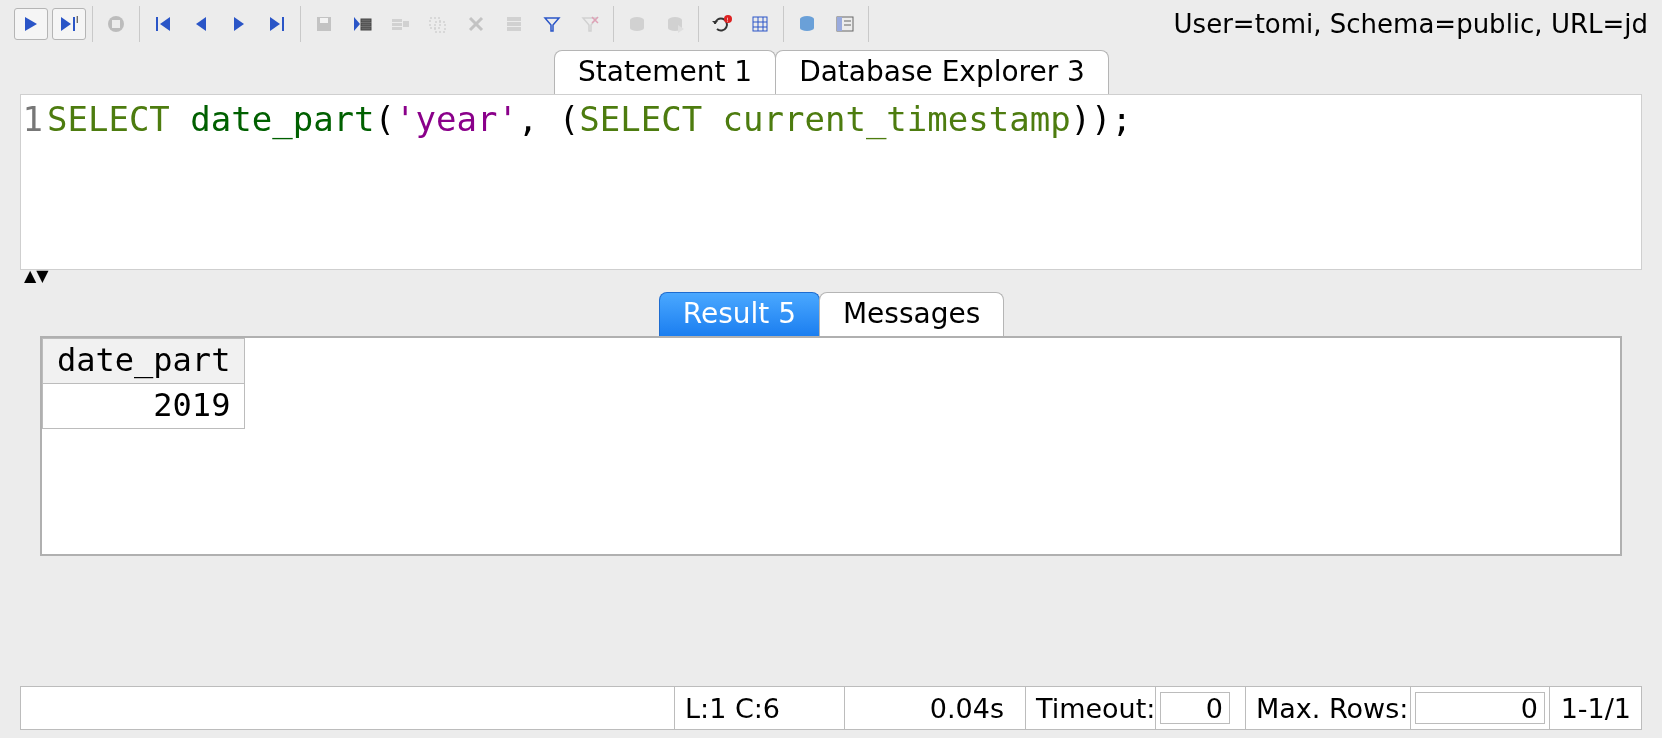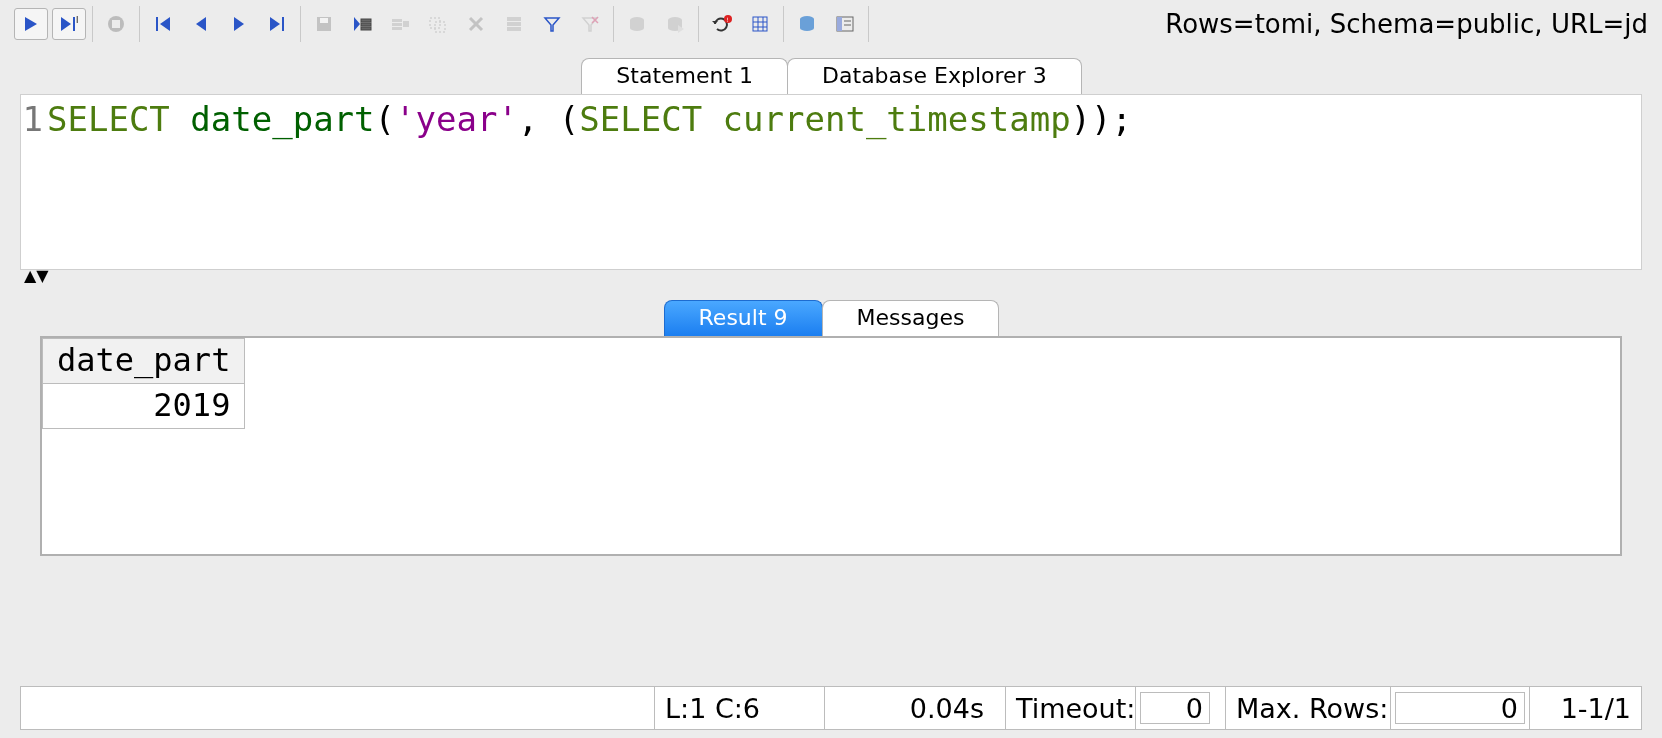--- a/index.html
+++ b/index.html
@@ -51,22 +51,22 @@
 
   
   .tabs-bar {
     display: flex;
     justify-content: center;
     align-items: flex-end;
     height: 46px;
     background: #ececec;
   }
   .tab {
-    font-size: 22px;
-    padding: 4px 34px 6px;
+    font-size: 28px;
+    padding: 4px 23px 6px;
     border: 1px solid #b5b5b5;
     border-bottom: none;
     background: #fff;
     border-radius: 8px 8px 0 0;
     margin-right: -1px;
     cursor: pointer;
   }
   .tab.active {
     background: linear-gradient(#4aa8ff, #1b7ef0);
     color: #fff;
@@ -324,21 +324,21 @@
     </div>
     <div class="tb-btn">
       <svg width="20" height="18">
           <rect x="2" y="2" width="16" height="14" fill="none" stroke="#666"></rect>
           <rect x="2" y="2" width="5" height="14" fill="#9ad"></rect>
           <line x1="9" y1="6" x2="16" y2="6" stroke="#666"></line>
           <line x1="9" y1="10" x2="16" y2="10" stroke="#666"></line>
         </svg>
     </div>
   </div>
-  <div class="conn-info">Rows=tomi, Schema=public, URL=jd</div>
+  <div class="conn-info">User=tomi, Schema=public, URL=jd</div>
 </div>
 
 <div class="tabs-bar">
   <div class="tab">Statement 1</div>
   <div class="tab">Database Explorer 3</div>
 </div>
 
 <div class="editor-wrap">
   <div class="editor-line">
     <span class="gutter">1</span>
@@ -346,21 +346,21 @@
       <span class="tok-kw">SELECT</span><span> </span><span class="tok-fn">date_part</span><span class="tok-p">(</span><span class="tok-str">'year'</span><span class="tok-p">, </span><span class="tok-p">(</span><span class="tok-kw">SELECT</span><span> </span><span class="tok-kw">current_timestamp</span><span class="tok-p">))</span><span class="tok-p">;</span>
     </span>
   </div>
 </div>
 
 <div class="splitter">
   <span class="tri">▲</span><span class="tri">▼</span>
 </div>
 
 <div class="result-tabs-bar">
-  <div class="tab active">Result 9</div>
+  <div class="tab active">Result 5</div>
   <div class="tab">Messages</div>
 </div>
 
 <div class="result-wrap">
   <table class="result">
     <thead>
         <tr>
       <th>date_part</th>
     </tr>
       </thead>
@@ -377,14 +377,14 @@
   <div class="sb-cell" style="width:170px;justify-content:flex-start">L:1 C:6</div>
   <div class="sb-cell" style="width:170px">0.04s</div>
   <div class="sb-cell sb-label" style="width:130px">Timeout:</div>
   <div class="sb-cell" style="padding:4px">
     <input class="sb-input" style="width: 70px;" value="0">
   </div>
   <div class="sb-cell sb-label" style="width:165px">Max. Rows:</div>
   <div class="sb-cell" style="padding:4px">
     <input class="sb-input" style="width: 130px;" value="0">
   </div>
-  <div class="sb-cell" style="width:112px">1-1/1</div>
+  <div class="sb-cell" style="width:92px">1-1/1</div>
 </div>
 
 </body></html>

